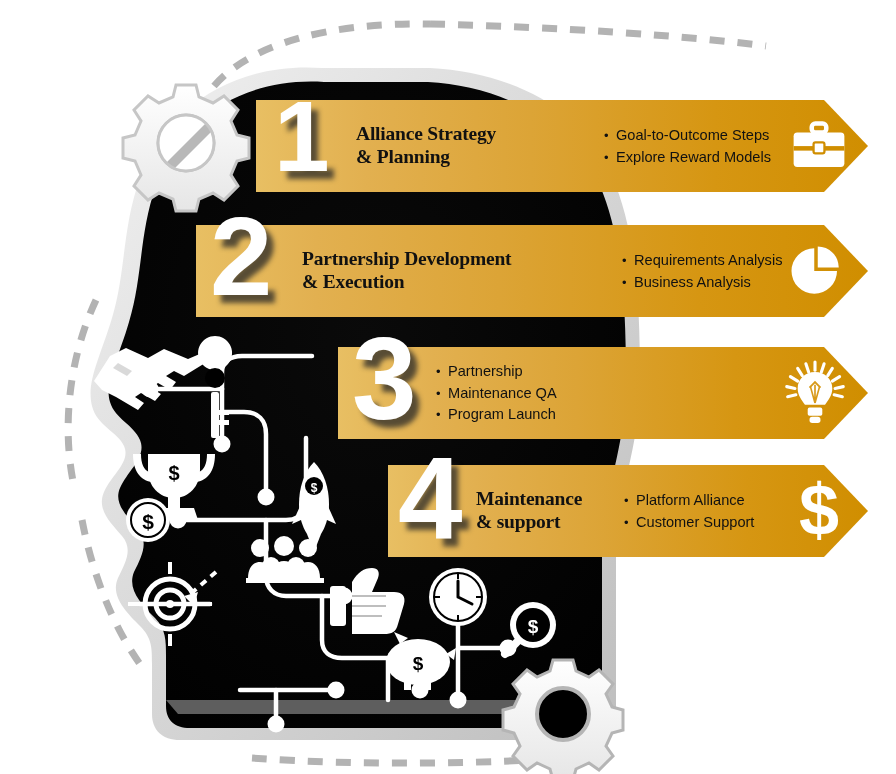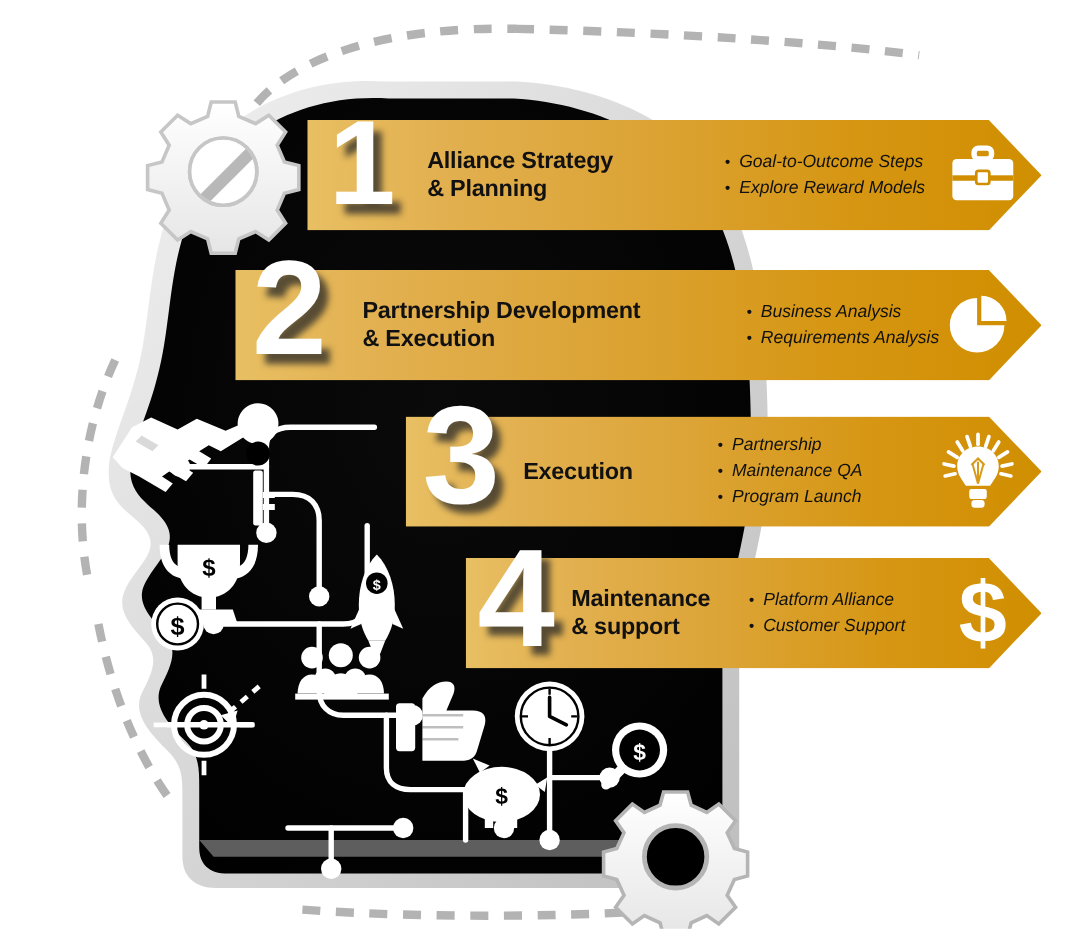--- a/index.html
+++ b/index.html
@@ -26,23 +26,23 @@
 
   .band-inner{position:absolute;left:0;top:0;right:0;bottom:0;
     display:flex;align-items:center;z-index:3;}
 
   .num{position:absolute;font-weight:bold;color:#ffffff;line-height:.78;
        z-index:4;letter-spacing:-3px;
        text-shadow:7px 8px 5px rgba(40,40,40,.75);
        font-family:"Liberation Sans",sans-serif;}
 
   .title{font-weight:bold;color:#111111;font-size:19.5px;line-height:1.16;
-         letter-spacing:-.2px;white-space:pre-line;}
-
-  .bullets{display:flex;flex-direction:column;justify-content:flex-end;font-style:italic;}
+         letter-spacing:-.2px;white-space:pre-line;font-family:Liberation Serif, serif;}
+
+  .bullets{display:flex;flex-direction:column;justify-content:flex-end;}
   .bullets li{list-style:none;color:#111111;font-size:14.6px;
     line-height:1.0;margin:0 0 0 0;padding:3.5px 0;white-space:nowrap;}
   .bullets li::before{content:"\2022";display:inline-block;
     width:11px;margin-right:1px;font-size:13px;}
   .bullets ul{margin:0;padding:0;}
 
   .bandicon{position:absolute;z-index:5;display:flex;
     align-items:center;justify-content:center;}
 </style>
 </head>
@@ -291,41 +291,40 @@
   <div class="band" style="left:196px;top:225px;width:672px;">
     <div class="darkoutline"></div>
     <div class="lowerdrop"></div>
     <div class="clip"></div>
     <div class="band-inner">
       <div style="width:106px;"></div>
       <div class="title" style="width:320px;">Partnership Development
 &amp; Execution</div>
       <div class="bullets">
         <ul>
+          <li>Requirements Analysis</li>
           <li>Business Analysis</li>
-          <li>Requirements Analysis</li>
         </ul>
       </div>
     </div>
     <div class="bandicon" style="right:24px;top:18px;width:56px;height:56px;">
       <svg viewBox="0 0 64 64" width="56" height="56">
         <path d="M30 6 A26 26 0 1 0 56 32 L30 32 Z" fill="#ffffff"></path>
         <path d="M34 4 L34 28 L58 28 A24 24 0 0 0 34 4 Z" fill="#ffffff"></path>
       </svg>
     </div>
     <div class="num" style="left:14px;top:-12px;font-size:112px;">2</div>
   </div>
 
   <div class="band" style="left:338px;top:347px;width:530px;">
     <div class="darkoutline"></div>
     <div class="lowerdrop"></div>
     <div class="clip"></div>
     <div class="band-inner">
       <div style="width:98px;"></div>
-      <div class="title" style="width:162px;">Execution</div>
       <div class="bullets">
         <ul>
           <li>Partnership</li>
           <li>Maintenance QA</li>
           <li>Program Launch</li>
         </ul>
       </div>
     </div>
     <div class="bandicon" style="right:22px;top:12px;width:62px;height:68px;">
       <svg viewBox="0 0 68 74" width="62" height="68">

